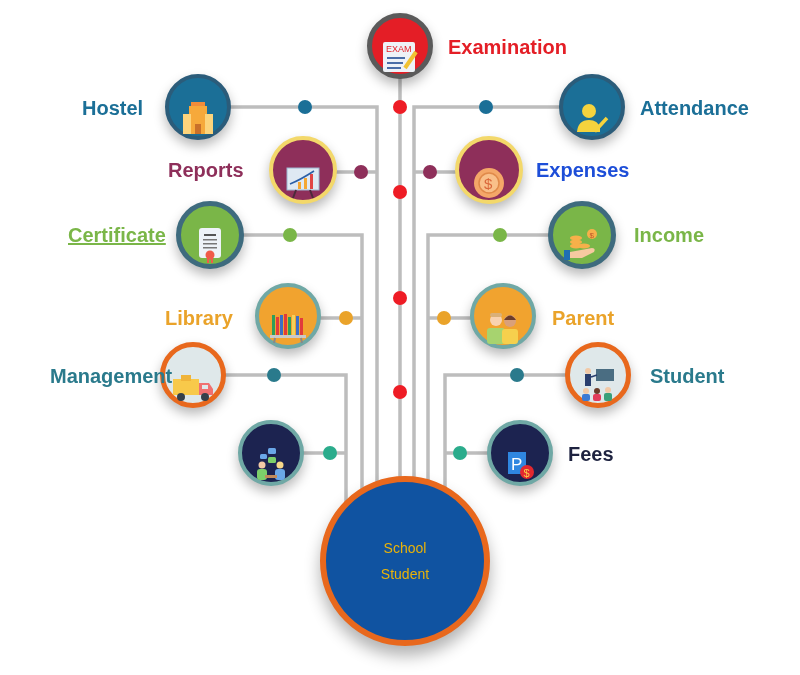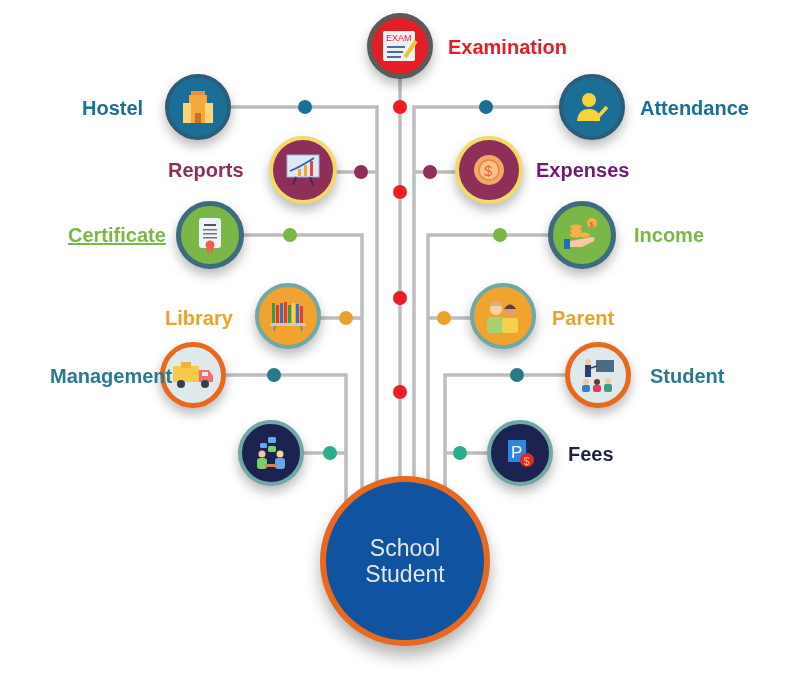--- a/index.html
+++ b/index.html
@@ -1,23 +1,23 @@
 <!DOCTYPE html>
 <html><head>
 <meta charset="utf-8">
 <style>
   html, body { margin:0; padding:0; background:#ffffff; }
   body { width:800px; height:675px; position:relative; overflow:hidden; font-family:"Liberation Sans", sans-serif; }
   #stage { position:absolute; left:0; top:0; width:800px; height:675px; }
   svg.lines { position:absolute; left:0; top:0; }
-  .node { position:absolute; border-radius:50%; box-sizing:border-box; box-shadow: 0 6px 12px rgba(0,0,0,0.28); display:flex; align-items:center; justify-content:center; }
+  .node { position:absolute; border-radius:50%; box-sizing:border-box; box-shadow: 0 6px 12px rgba(0,0,0,0.28); display:flex; align-items:flex-end; justify-content:center; }
   .node svg { display:block; }
   .label { position:absolute; font-weight:bold; font-size:20px; white-space:nowrap; line-height:20px; }
   .center { position:absolute; left:320px; top:476px; width:170px; height:170px; border-radius:50%; background:#1053a1; border:6px solid #e8681d; box-sizing:border-box; box-shadow:0 10px 16px rgba(0,0,0,0.3); display:flex; align-items:center; justify-content:center; text-align:center; }
-  .center-text { color:#e5e5e5; font-size:23px; line-height:26px; font-weight:normal; }
+  .center-text { color:#eab308; font-size:14px; line-height:26px; font-weight:normal; }
   .center-text span { display:block; }
 </style>
 </head>
 <body>
 
 <div id="stage">
 
   <svg class="lines" width="800" height="675">
     <g stroke="#bdbdbd" stroke-width="3.5" fill="none">
 
@@ -110,21 +110,21 @@
   </div>
   <div class="label" style="left:168px;top:160px;color:#8e2f5a;">Reports</div>
 
   <div class="node" style="left:455px;top:136px;width:68px;height:68px;background:#8e2f5a;border:4px solid #f3d86a;">
     <svg width="34" height="34" viewBox="0 0 34 34">
       <circle cx="17" cy="17" r="15" fill="#f4a768"></circle>
       <circle cx="17" cy="17" r="10" fill="#f9c08a" stroke="#e08a4a" stroke-width="1.5"></circle>
       <text x="12" y="23" font-size="15" fill="#d9673a" font-family="Liberation Sans, sans-serif">$</text>
     </svg>
   </div>
-  <div class="label" style="left:536px;top:160px;color:#701a75;">Expenses</div>
+  <div class="label" style="left:536px;top:160px;color:#1d4ed8;">Expenses</div>
 
   <div class="node" style="left:176px;top:201px;width:68px;height:68px;background:#7ab648;border:5px solid #3e6b7e;">
     <svg width="28" height="38" viewBox="0 0 28 38">
       <rect x="3" y="2" width="22" height="30" rx="3" fill="#eef3f8"></rect>
       <rect x="8" y="8" width="12" height="2" fill="#555"></rect>
       <rect x="7" y="13" width="14" height="1.5" fill="#777"></rect>
       <rect x="7" y="17" width="14" height="1.5" fill="#777"></rect>
       <rect x="7" y="21" width="14" height="1.5" fill="#777"></rect>
       <circle cx="14" cy="29" r="4.5" fill="#f05b4a"></circle>
       <rect x="11" y="32" width="2" height="5" fill="#f05b4a"></rect>

